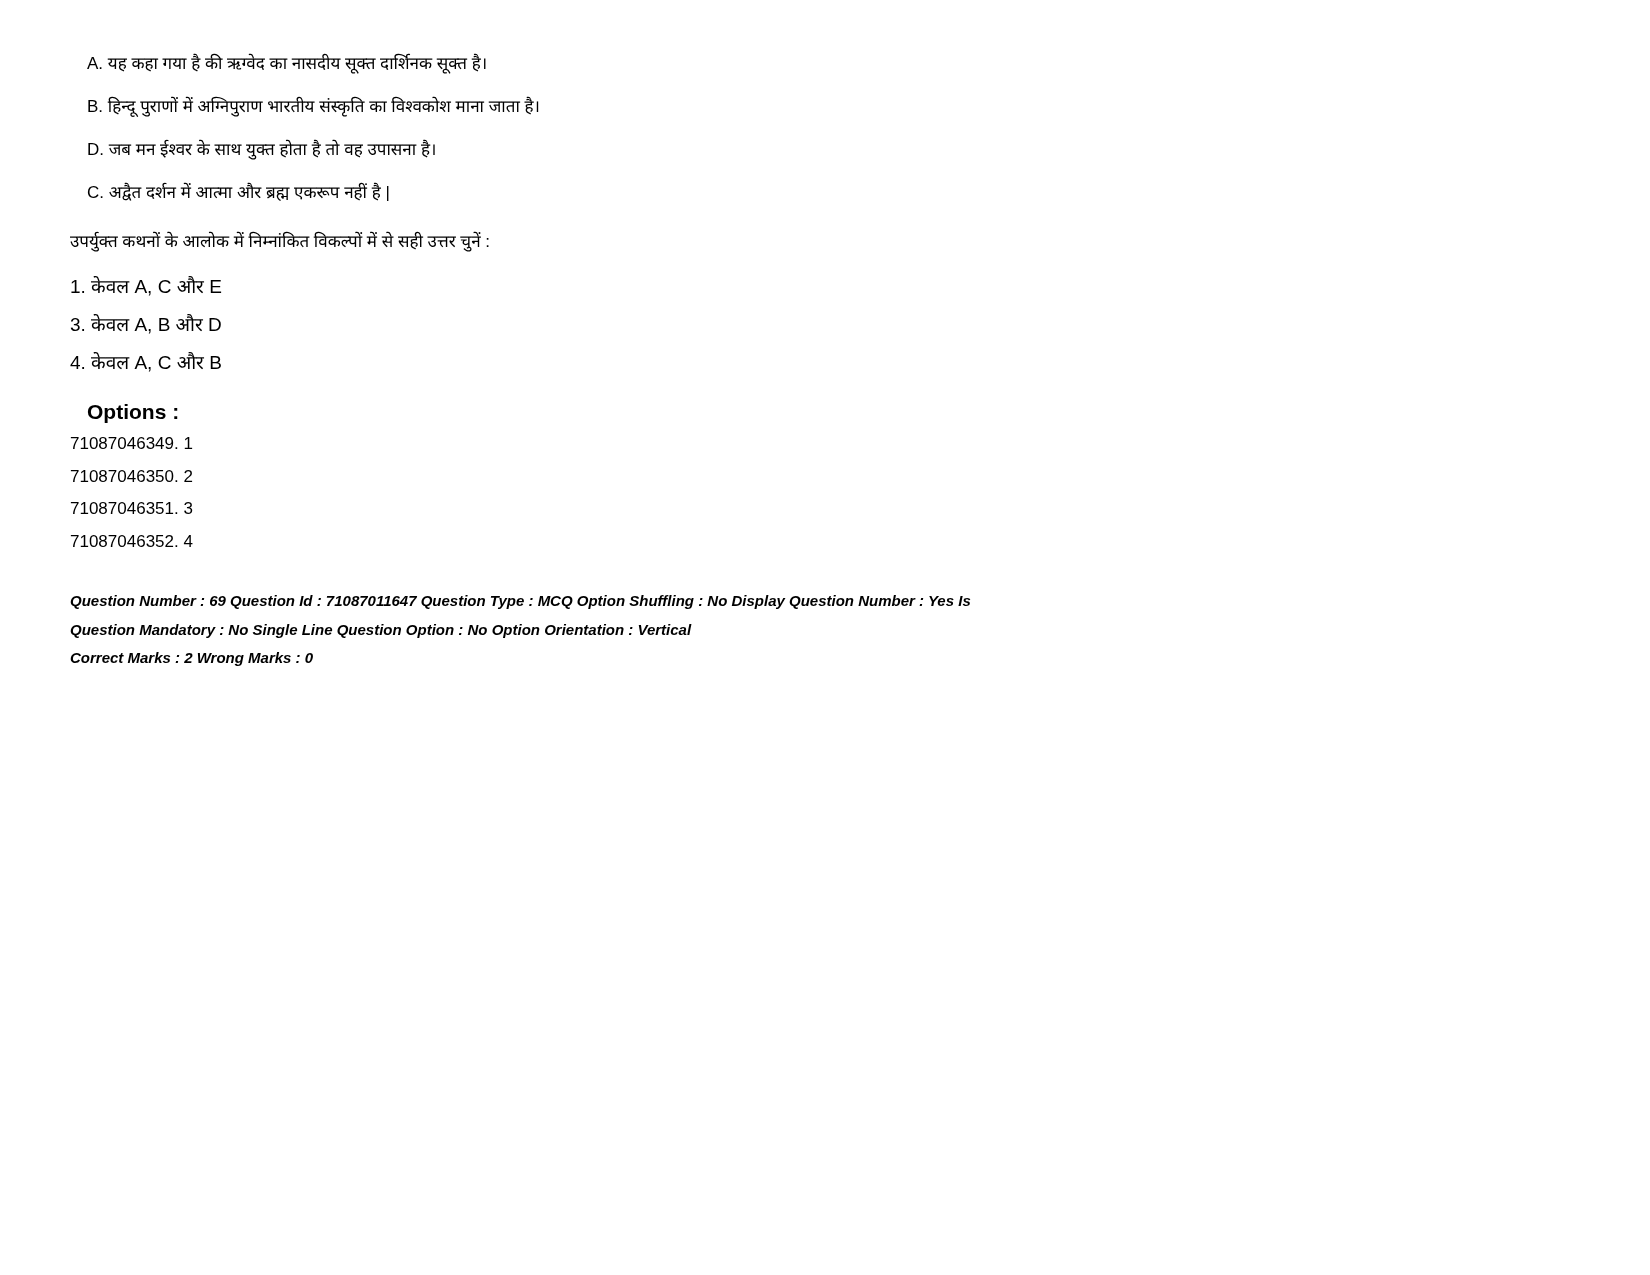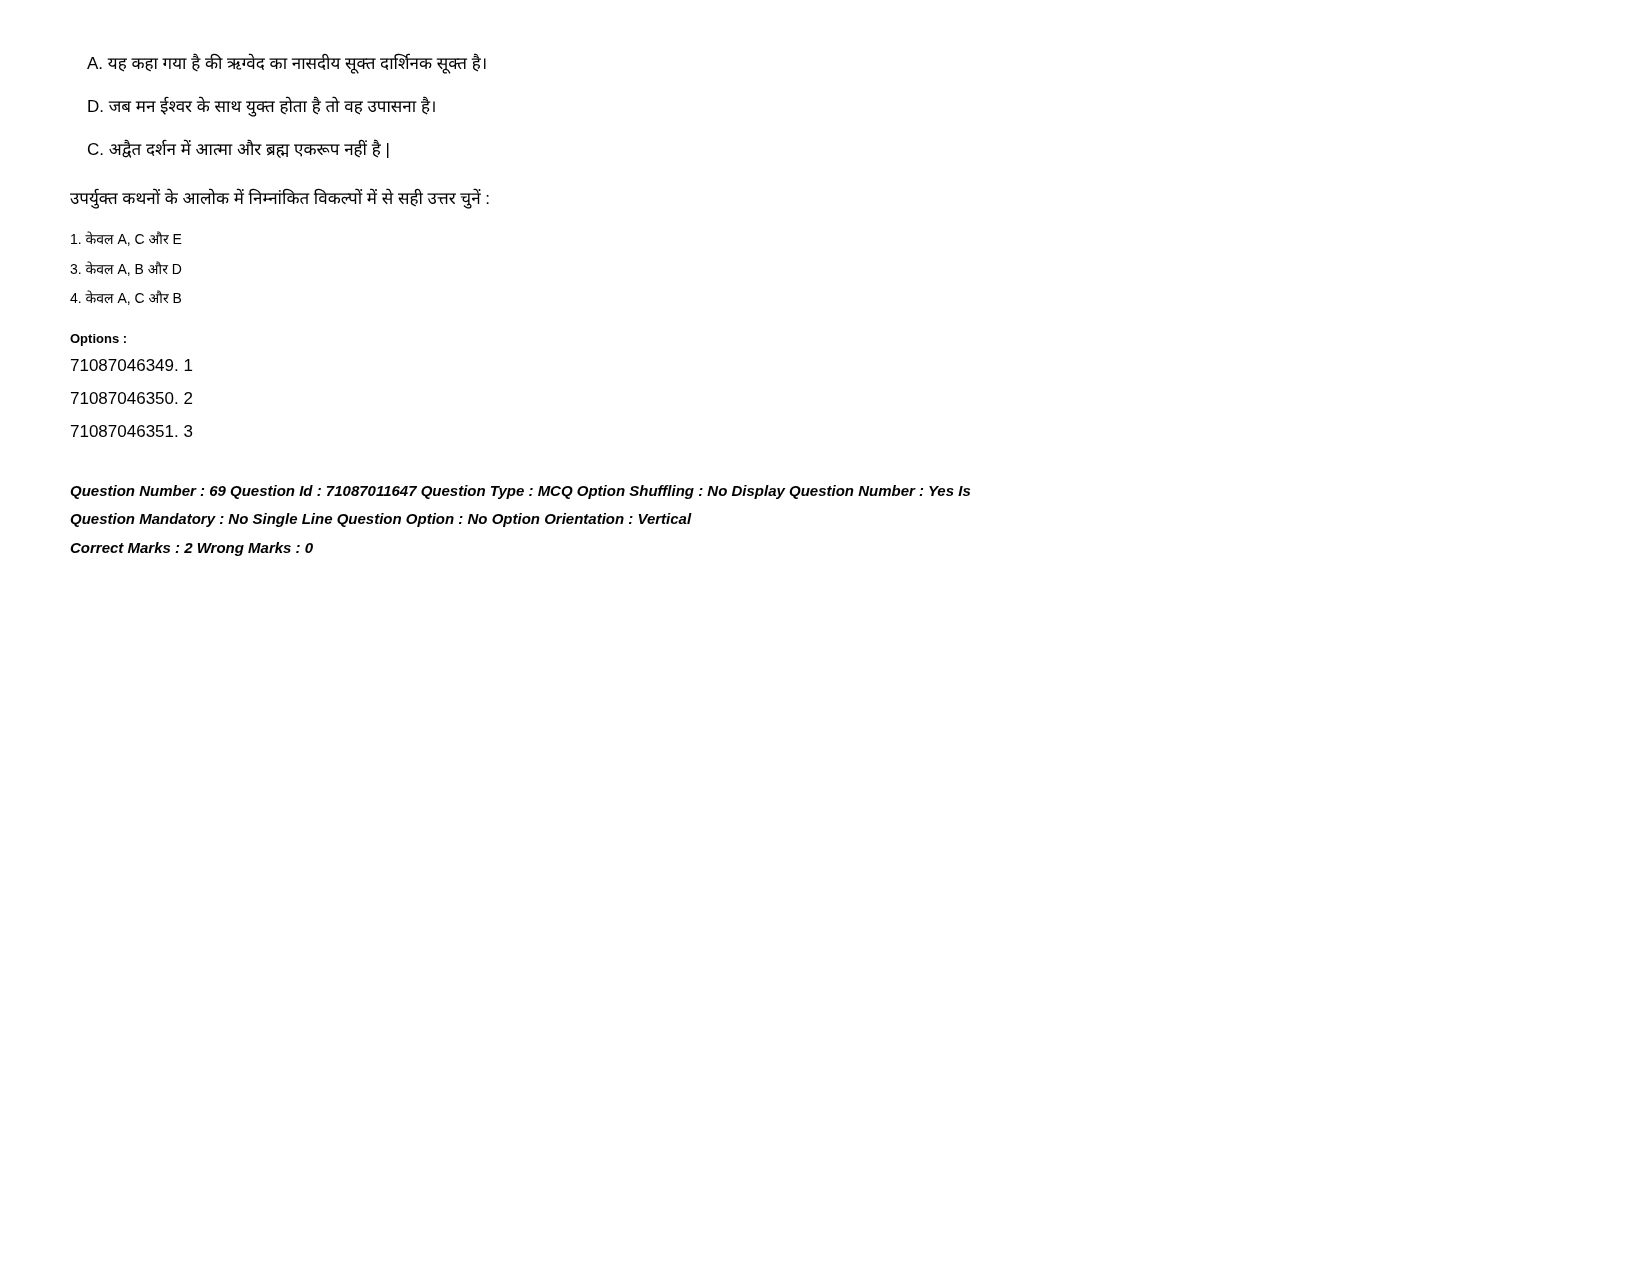--- a/index.html
+++ b/index.html
@@ -34,28 +34,29 @@
       font-size: 17px;
       margin-bottom: 16px;
       margin-top: 20px;
       line-height: 1.6;
     }
     .options-list {
       list-style: none;
       margin-bottom: 20px;
     }
     .options-list li {
-      font-size: 14px;
+      font-size: 19px;
       margin-bottom: 6px;
       line-height: 1.7;
     }
     .options-label {
-      font-size: 13px;
+      font-size: 21px;
       font-weight: bold;
       margin-bottom: 6px;
+      margin-left: 17px;
     }
     .option-id {
       font-size: 17px;
       margin-bottom: 4px;
       line-height: 1.7;
     }
     .meta-info {
       font-size: 15px;
       font-weight: bold;
       margin-top: 30px;
@@ -63,36 +64,38 @@
       font-style: italic;
     }
   </style>
 </head>
 <body>
 
 <div class="question-body">
 
 
   <div class="statement">A. यह कहा गया है की ऋग्वेद का नासदीय सूक्त दार्शिनक सूक्त है।</div>
+  <div class="statement">B. हिन्दू पुराणों में अग्निपुराण भारतीय संस्कृति का विश्वकोश माना जाता है।</div>
   <div class="statement">D. जब मन ईश्वर के साथ युक्त होता है तो वह उपासना है।</div>
   <div class="statement">C. अद्वैत दर्शन में आत्मा और ब्रह्म एकरूप नहीं है |</div>
 
   <div class="direction">उपर्युक्त कथनों के आलोक में निम्नांकित विकल्पों में से  सही उत्तर चुनें :</div>
 
   <ul class="options-list">
     <li>1. केवल A, C और  E</li>
     <li>3. केवल A, B और  D</li>
     <li>4. केवल A, C और  B</li>
   </ul>
 
   <div class="options-label">Options :</div>
 
   <div class="option-id">71087046349. 1</div>
   <div class="option-id">71087046350. 2</div>
   <div class="option-id">71087046351. 3</div>
+  <div class="option-id">71087046352. 4</div>
 
   <div class="meta-info">
     <div>Question Number : 69 Question Id : 71087011647 Question Type : MCQ Option Shuffling : No Display Question Number : Yes Is</div>
     <div>Question Mandatory : No Single Line Question Option : No Option Orientation : Vertical</div>
     <div>Correct Marks : 2 Wrong Marks : 0</div>
   </div>
 
 </div>
 
 </body></html>

